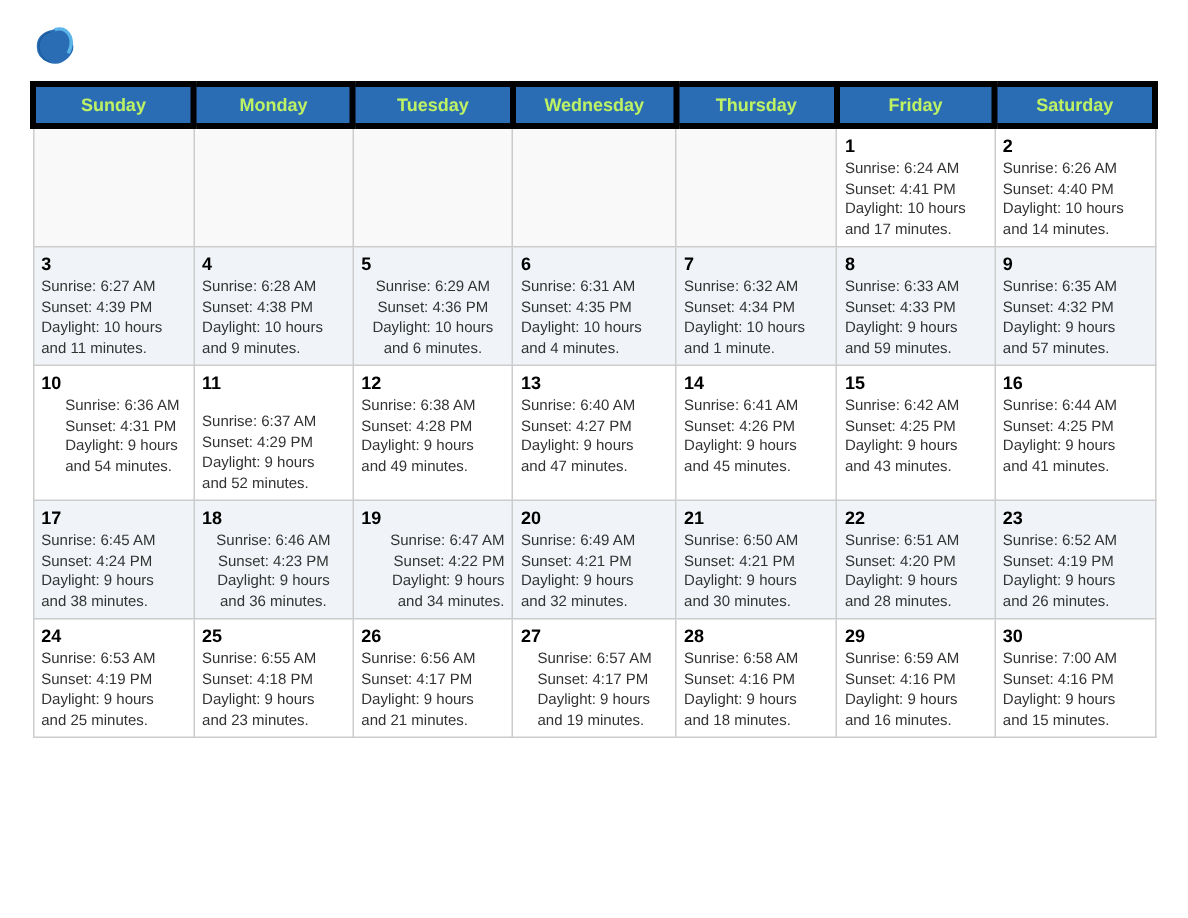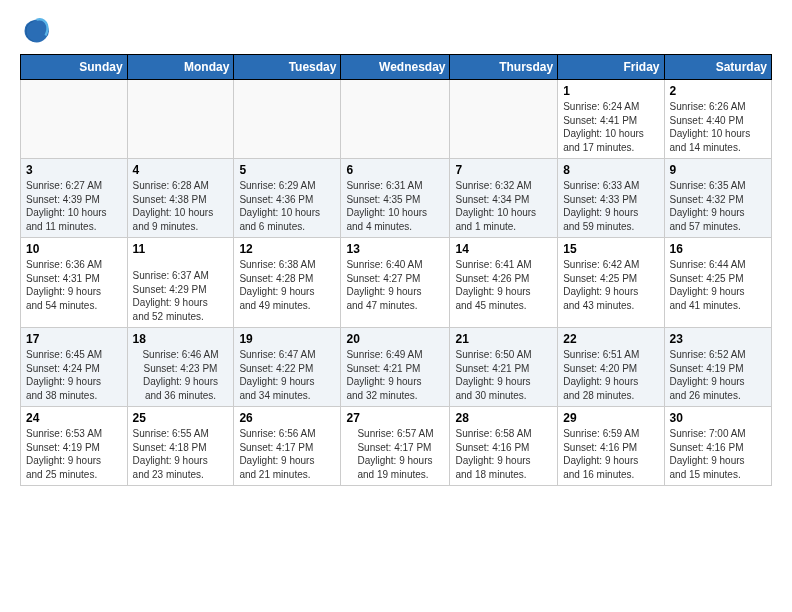--- a/index.html
+++ b/index.html
@@ -49,26 +49,26 @@
       font-size: 15px;
       color: #444;
     }
     .calendar {
       width: 100%;
       border-collapse: collapse;
       font-size: 10.5px;
     }
     .calendar th {
       background: #2a6db5;
-      color: #ffffff;
+      color: #bef264;
       padding: 5px 4px;
-      text-align: right;
+      text-align: center;
       font-size: 12px;
       font-weight: bold;
-      border: 1px solid #000000;
+      border: 4px solid #000000;
     }
     .calendar td {
       vertical-align: top;
       padding: 4px 5px;
       border: 1px solid #ccc;
       width: 113px;
       min-height: 70px;
       background: #fff;
     }
     .calendar tr:nth-child(even) td {
@@ -156,21 +156,21 @@
           </td>
           <td>
             <span class="day-num">4</span>
             <div class="day-info" style="white-space: pre-line;">Sunrise: 6:28 AM
 Sunset: 4:38 PM
 Daylight: 10 hours
 and 9 minutes.</div>
           </td>
           <td>
             <span class="day-num">5</span>
-            <div class="day-info" style="white-space: pre-line;">Sunrise: 6:29 AM
+            <div class="day-info" style="white-space: pre-line; text-align: center;">Sunrise: 6:29 AM
 Sunset: 4:36 PM
 Daylight: 10 hours
 and 6 minutes.</div>
           </td>
           <td>
             <span class="day-num">6</span>
             <div class="day-info" style="white-space: pre-line;">Sunrise: 6:31 AM
 Sunset: 4:35 PM
 Daylight: 10 hours
 and 4 minutes.</div>
@@ -193,21 +193,21 @@
             <span class="day-num">9</span>
             <div class="day-info" style="white-space: pre-line;">Sunrise: 6:35 AM
 Sunset: 4:32 PM
 Daylight: 9 hours
 and 57 minutes.</div>
           </td>
         </tr>
         <tr>
           <td>
             <span class="day-num">10</span>
-            <div class="day-info" style="white-space: pre-line;">Sunrise: 6:36 AM
+            <div class="day-info" style="white-space: pre-line; margin-left: 16px;">Sunrise: 6:36 AM
 Sunset: 4:31 PM
 Daylight: 9 hours
 and 54 minutes.</div>
           </td>
           <td>
             <span class="day-num">11</span>
             <div class="day-info" style="white-space: pre-line; margin-top: 13px;">Sunrise: 6:37 AM
 Sunset: 4:29 PM
 Daylight: 9 hours
 and 52 minutes.</div>
@@ -258,21 +258,21 @@
           </td>
           <td>
             <span class="day-num">18</span>
             <div class="day-info" style="white-space: pre-line; text-align: center;">Sunrise: 6:46 AM
 Sunset: 4:23 PM
 Daylight: 9 hours
 and 36 minutes.</div>
           </td>
           <td>
             <span class="day-num">19</span>
-            <div class="day-info" style="white-space: pre-line;">Sunrise: 6:47 AM
+            <div class="day-info" style="white-space: pre-line; text-align: right;">Sunrise: 6:47 AM
 Sunset: 4:22 PM
 Daylight: 9 hours
 and 34 minutes.</div>
           </td>
           <td>
             <span class="day-num">20</span>
             <div class="day-info" style="white-space: pre-line;">Sunrise: 6:49 AM
 Sunset: 4:21 PM
 Daylight: 9 hours
 and 32 minutes.</div>

